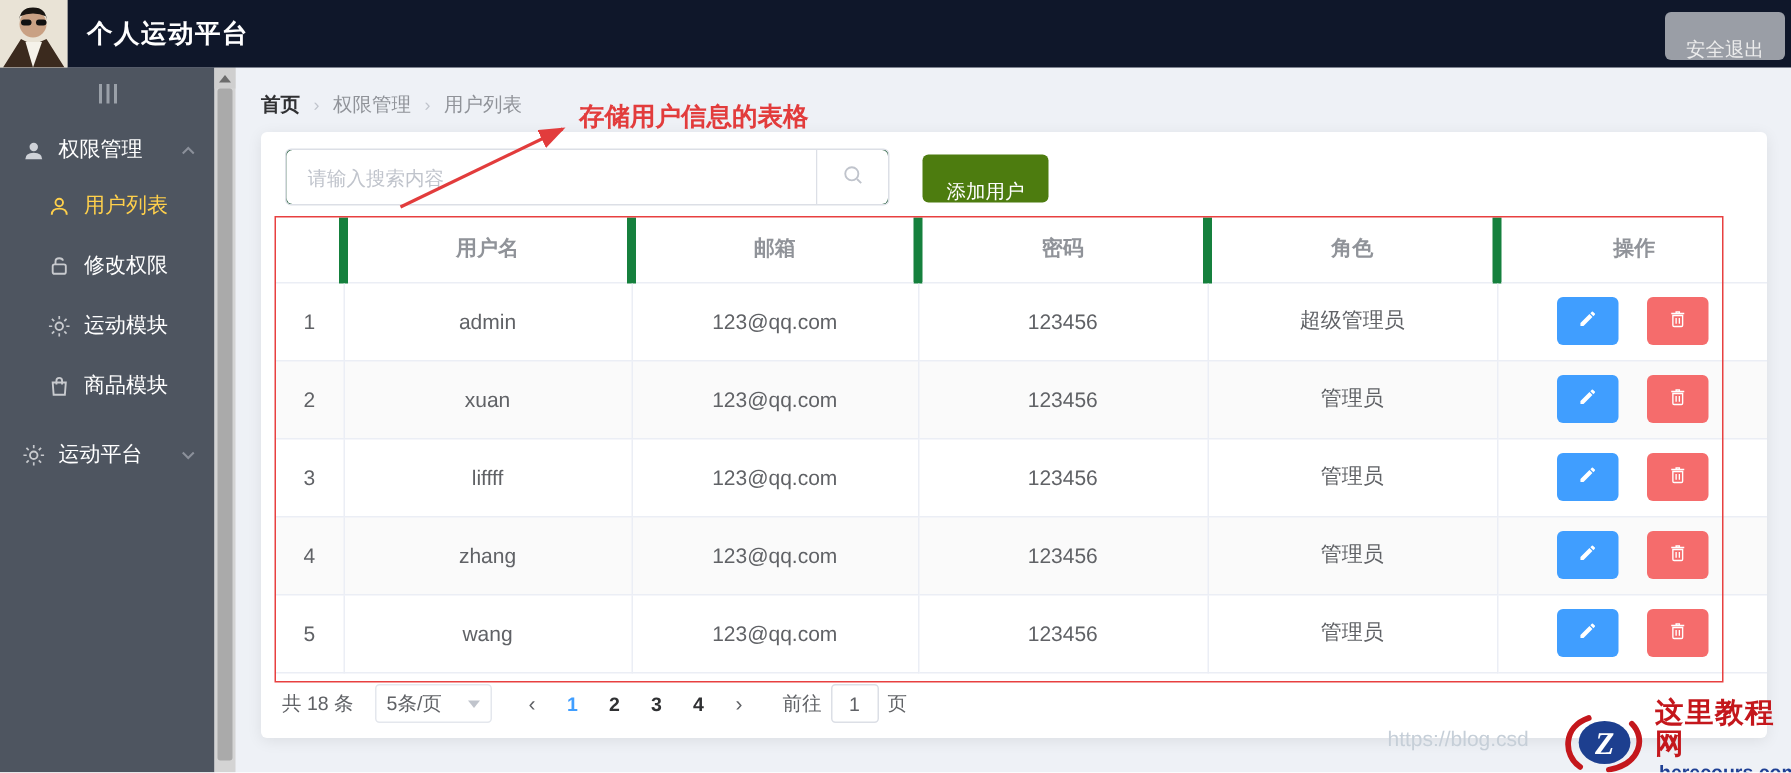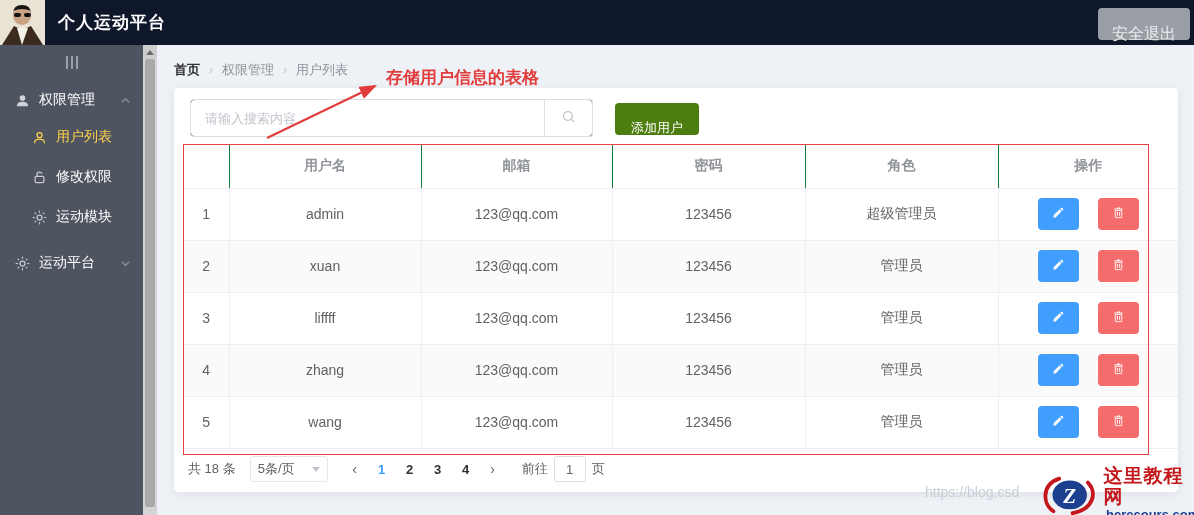--- a/index.html
+++ b/index.html
@@ -3,21 +3,21 @@
 <meta charset="utf-8">
 <style>
   * { margin:0; padding:0; box-sizing:border-box; }
   body { font-family:"Liberation Sans","DejaVu Sans",sans-serif; }
   .page { position:relative; width:1194px; height:515px; overflow:hidden; background:#eef1f6; }
 
   
   .header { position:absolute; left:0; top:0; width:1194px; height:45px; background:#0f172a; display:flex; align-items:center; z-index:5; }
   .avatar { width:45px; height:45px; flex:0 0 45px; background:#efe9df; overflow:hidden; }
   .app-title { color:#ffffff; font-size:17px; font-weight:600; margin-left:13px; letter-spacing:1px; }
-  .logout-btn { position:absolute; right:4px; top:8px; height:30px; padding:16px 14px; background:#9a9ea6; color:#ececec; border:none; border-radius:4px; font-size:16px; cursor:pointer; }
+  .logout-btn { position:absolute; right:4px; top:8px; height:30px; padding:16px 14px; background:#9a9ea6; color:#ececec; border:none; border-radius:4px; font-size:13px; cursor:pointer; }
 
   
   .sidebar { position:absolute; left:0; top:45px; width:143px; height:470px; background:#4e5560; z-index:4; }
   .collapse-btn { height:22px; margin-top:6px; display:flex; align-items:center; justify-content:center; gap:3px; cursor:pointer; }
   .collapse-btn i { width:2px; height:13px; background:#9aa0a8; }
   .side-group { display:flex; align-items:center; height:34px; margin-top:10px; padding:0 12px 0 15px; color:#ffffff; font-size:14px; cursor:pointer; }
   .side-group .mi { margin-right:9px; display:flex; }
   .side-group .chev { margin-left:auto; display:flex; }
   .side-sub { display:flex; align-items:center; height:40px; padding-left:32px; color:#ffffff; font-size:14px; cursor:pointer; }
   .side-sub .mi { margin-right:9px; display:flex; }
@@ -40,21 +40,21 @@
 
   
   .search-wrap { position:absolute; left:16px; top:11px; width:403px; height:38px; border:1px solid #dcdfe6; border-radius:4px; background:#14532d; display:flex;justify-content:center; }
   .search-input { flex:1; border:none; outline:none; padding:0 14px; font-size:13px; color:#606266; border-radius:4px 0 0 4px; }
   .search-input::placeholder { color:#c0c4cc; }
   .search-btn { width:48px; border:none; border-left:1px solid #dcdfe6; background:#fff; border-radius:0 4px 4px 0; display:flex; align-items:center; justify-content:center; cursor:pointer; }
   .add-user-btn { position:absolute; left:441px; top:15px; height:30px; padding:16px 16px; background:#4d7c0f; color:#fff; border:none; border-radius:4px; font-size:13px; cursor:pointer; }
 
   
   .tbl { position:absolute; left:10px; top:57px; width:994px; border-collapse:collapse; table-layout:fixed; font-size:14px; }
-  .tbl th { height:43px; color:#909399; font-weight:600; border-bottom:1px solid #ebeef5; border-right:1px solid #15803d; background:#fff; }
+  .tbl th { height:43px; color:#909399; font-weight:600; border-bottom:1px solid #ebeef5; border-right:6px solid #15803d; background:#fff; }
   .tbl td { height:52px; color:#606266; text-align:center; border-bottom:1px solid #ebeef5; border-right:1px solid #ebeef5; }
   .tbl th:last-child, .tbl td:last-child { border-right:none; }
   .tbl tbody tr:nth-child(even) td { background:#fafafa; }
   .ops-cell { white-space:nowrap; }
   .btn-edit, .btn-del { width:41px; height:32px; border:none; border-radius:4px; cursor:pointer; display:inline-flex; align-items:center; justify-content:center; }
   .btn-edit { background:#409eff; margin-right:15px; }
   .btn-del { background:#f56c6c; }
 
   
   .pagination { position:absolute; left:14px; top:368px; height:26px; display:flex; align-items:center; font-size:13px; color:#606266; }
@@ -155,20 +155,29 @@
               <line x1="4.2" y1="4.2" x2="6.6" y2="6.6"></line>
               <line x1="17.4" y1="17.4" x2="19.8" y2="19.8"></line>
               <line x1="4.2" y1="19.8" x2="6.6" y2="17.4"></line>
               <line x1="17.4" y1="6.6" x2="19.8" y2="4.2"></line>
             </g>
           </svg>
       </span>
       <span>运动模块</span>
     </div>
 
+    <div class="side-sub">
+      <span class="mi">
+        <svg width="15" height="15" viewBox="0 0 24 24">
+            <path d="M5 8 H19 L18 21 H6 Z" fill="none" stroke="#c8cace" stroke-width="2"></path>
+            <path d="M9 10 V6 Q9 3 12 3 Q15 3 15 6 V10" fill="none" stroke="#c8cace" stroke-width="2"></path>
+          </svg>
+      </span>
+      <span>商品模块</span>
+    </div>
 
     <div class="side-group plat">
       <span class="mi">
         <svg width="15" height="15" viewBox="0 0 24 24">
             <circle cx="12" cy="12" r="4" fill="none" stroke="#c8cace" stroke-width="2"></circle>
             <g stroke="#c8cace" stroke-width="1.8">
               <line x1="12" y1="1" x2="12" y2="4.5"></line>
               <line x1="12" y1="19.5" x2="12" y2="23"></line>
               <line x1="1" y1="12" x2="4.5" y2="12"></line>
               <line x1="19.5" y1="12" x2="23" y2="12"></line>

